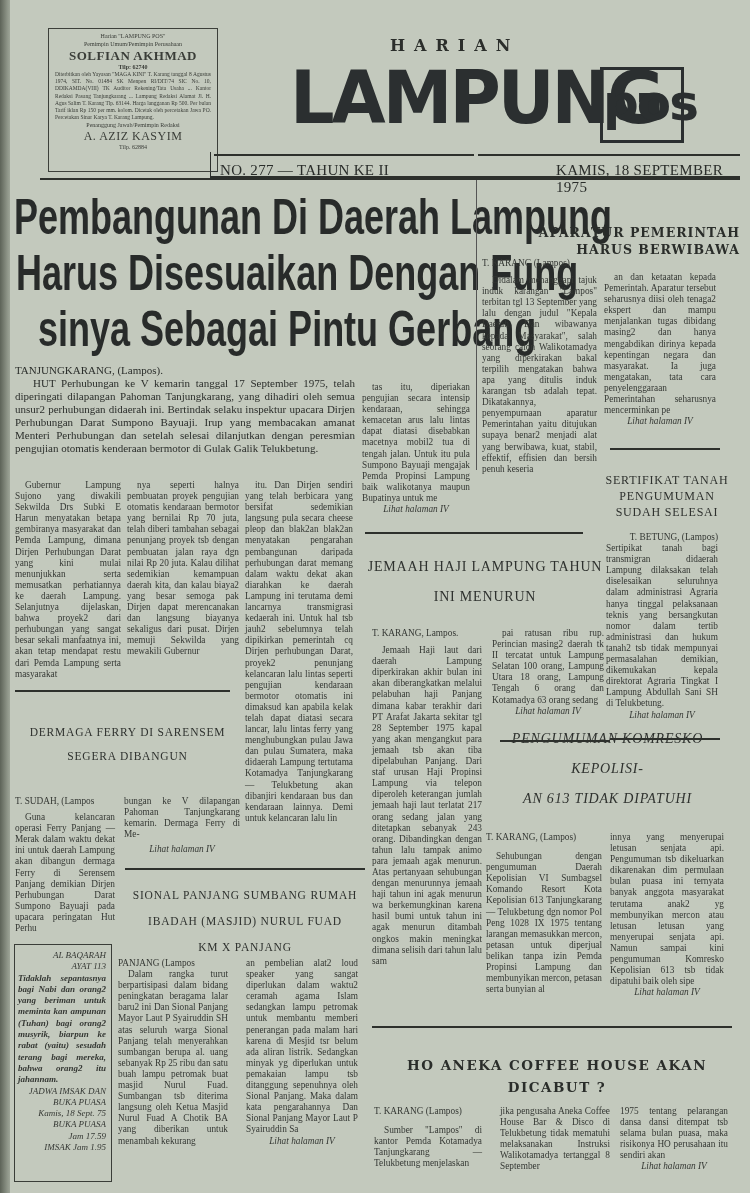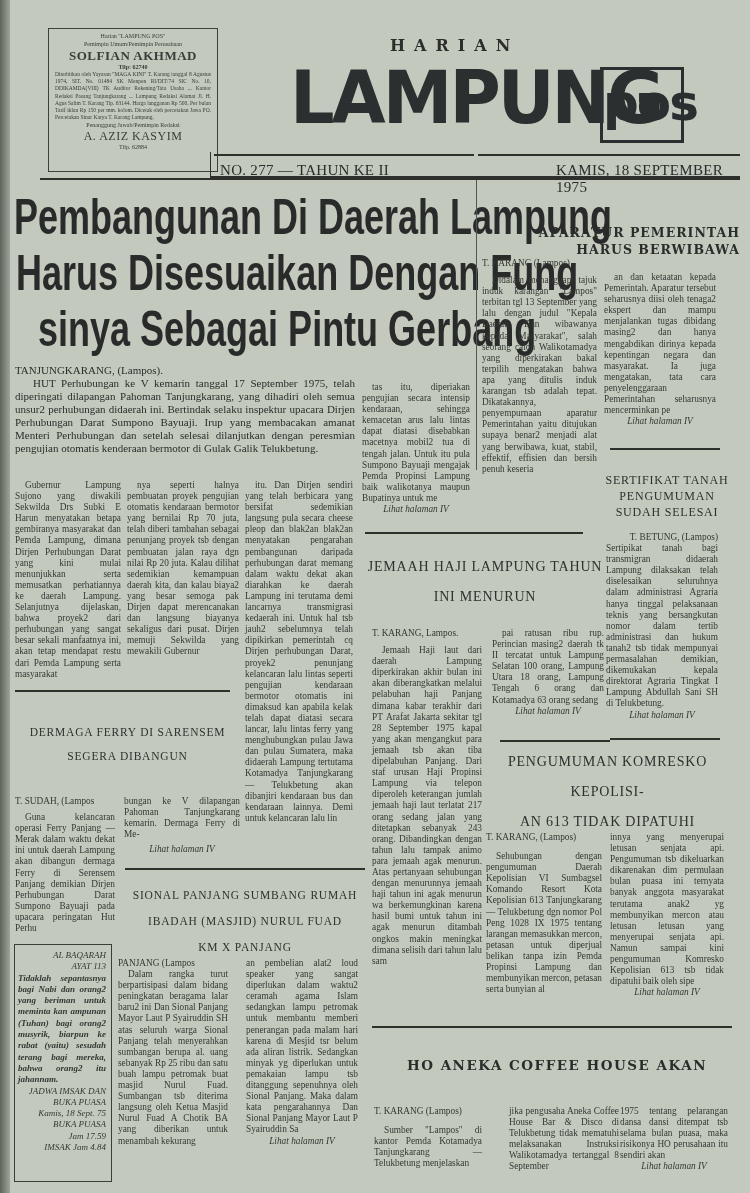--- a/index.html
+++ b/index.html
@@ -115,21 +115,21 @@
   <div class="col" style="left:362px;top:628px;width:110px;">
     <p class="dl">T. KARANG, Lampos.</p>
     <p style="margin-top:6px">Jemaah Haji laut dari daerah Lampung diperkirakan akhir bulan ini akan diberangkatkan melalui pelabuhan haji Panjang dimana kabar terakhir dari PT Arafat Jakarta sekitar tgl 28 September 1975 kapal yang akan mengangkut para jemaah tsb akan tiba dipelabuhan Panjang. Dari staf urusan Haji Propinsi Lampung via telepon diperoleh keterangan jumlah jemaah haji laut terlatat 217 orang sedang jalan yang ditetapkan sebanyak 243 orang. Dibandingkan dengan tahun lalu tampak animo para jemaah agak menurun. Atas pertanyaan sehubungan dengan menurunnya jemaah haji tahun ini agak menurun wa berkemungkinan karena hasil bumi untuk tahun ini agak menurun ditambah ongkos makin meningkat dimana selisih dari tahun lalu sam</p>
   </div>
   <div class="col" style="left:482px;top:628px;width:112px;">
     <p>pai ratusan ribu rup. Perincian masing2 daerah tk II tercatat untuk Lampung Selatan 100 orang, Lampung Utara 18 orang, Lampung Tengah 6 orang dan Kotamadya 63 orang sedang</p>
     <p class="see">Lihat halaman IV</p>
   </div>
   <div class="rule" style="left:490px;top:740px;width:110px;height:1.5px;"></div>
 
-  <div class="sub-head" style="left:470px;top:747px;width:255px;">
+  <div class="sub-head" style="left:470px;top:724px;width:255px;font-style:italic;">
     <div>PENGUMUMAN KOMRESKO KEPOLISI-</div>
     <div>AN 613 TIDAK DIPATUHI</div>
   </div>
   <div class="col" style="left:476px;top:832px;width:116px;">
     <p class="dl">T. KARANG, (Lampos)</p>
     <p style="margin-top:8px">Sehubungan dengan pengumuman Daerah Kepolisian VI Sumbagsel Komando Resort Kota Kepolisian 613 Tanjungkarang — Telukbetung dgn nomor Pol Peng 1028 IX 1975 tentang larangan memasukkan mercon, petasan untuk diperjual belikan tanpa izin Pemda Propinsi Lampung dan membunyikan mercon, petasan serta bunyian al</p>
   </div>
   <div class="col" style="left:600px;top:832px;width:114px;">
     <p style="text-indent:0">innya yang menyerupai letusan senjata api. Pengumuman tsb dikeluarkan dikarenakan dim permulaan bulan puasa ini ternyata banyak anggota masyarakat terutama anak2 yg membunyikan mercon atau letusan letusan yang menyerupai senjata api. Namun sampai kini pengumuman Komresko Kepolisian 613 tsb tidak dipatuhi baik oleh sipe</p>
     <p class="see">Lihat halaman IV</p>
@@ -151,46 +151,47 @@
 
   <div class="box" style="left:4px;top:944px;width:96px;height:236px;"></div>
   <div class="col ital" style="left:8px;top:950px;width:88px;font-size:9px;line-height:11.3px;">
     <p class="dl tc">AL BAQARAH</p>
     <p class="dl tc">AYAT 113</p>
     <p class="dl" style="font-weight:bold">Tidaklah sepantasnya bagi Nabi dan orang2 yang beriman untuk meminta kan ampunan (Tuhan) bagi orang2 musyrik, biarpun ke rabat (yaitu) sesudah terang bagi mereka, bahwa orang2 itu jahannam.</p>
     <p class="dl tc">JADWA IMSAK DAN BUKA PUASA</p>
     <p class="dl tc">Kamis, 18 Sept. 75</p>
     <p class="dl tc">BUKA PUASA</p>
     <p class="dl tc">Jam 17.59</p>
-    <p class="dl tc">IMSAK Jam 4.84</p>
+    <p class="dl tc">IMSAK Jam 1.95</p>
   </div>
 
   <div class="rule" style="left:115px;top:868px;width:240px;height:1.5px;"></div>
   <div class="sub-head" style="left:110px;top:882px;width:250px;line-height:26px;font-size:11.5px;">
     <div>SIONAL PANJANG SUMBANG RUMAH</div>
     <div>IBADAH (MASJID) NURUL FUAD</div>
     <div>KM X PANJANG</div>
   </div>
   <div class="col" style="left:108px;top:958px;width:110px;">
     <p class="dl">PANJANG (Lampos</p>
     <p>Dalam rangka turut berpartisipasi dalam bidang peningkatan beragama lalar baru2 ini Dan Sional Panjang Mayor Laut P Syairuddin SH atas seluruh warga Sional Panjang telah menyerahkan sumbangan berupa al. uang sebanyak Rp 25 ribu dan satu buah lampu petromak buat masjid Nurul Fuad. Sumbangan tsb diterima langsung oleh Ketua Masjid Nurul Fuad A Chotik BA yang diberikan untuk menambah kekurang</p>
   </div>
   <div class="col" style="left:236px;top:958px;width:112px;">
     <p style="text-indent:0">an pembelian alat2 loud speaker yang sangat diperlukan dalam waktu2 ceramah agama Islam sedangkan lampu petromak untuk membantu memberi penerangan pada malam hari karena di Mesjid tsr belum ada aliran listrik. Sedangkan minyak yg diperlukan untuk pemakaian lampu tsb ditanggung sepenuhnya oleh Sional Panjang. Maka dalam kata pengarahannya Dan Sional Panjang Mayor Laut P Syairuddin Sa</p>
     <p class="see">Lihat halaman IV</p>
   </div>
 
   <div class="sub-head-bold" style="left:372px;top:1054px;width:350px;line-height:22px;font-size:13.5px;letter-spacing:1.5px;">
     <div>HO ANEKA COFFEE HOUSE AKAN</div>
+    <div>DICABUT ?</div>
   </div>
   <div class="col" style="left:364px;top:1106px;width:108px;">
     <p class="dl">T. KARANG (Lampos)</p>
     <p style="margin-top:8px">Sumber "Lampos" di kantor Pemda Kotamadya Tanjungkarang — Telukbetung menjelaskan</p>
   </div>
-  <div class="col" style="left:490px;top:1106px;width:110px;margin-left:9px;">
+  <div class="col" style="left:490px;top:1106px;width:110px;">
     <p style="text-indent:0">jika pengusaha Aneka Coffee House Bar &amp; Disco di Telukbetung tidak mematuhi melaksanakan Instruksi Walikotamadya tertanggal 8 September</p>
   </div>
   <div class="col" style="left:610px;top:1106px;width:108px;">
     <p style="text-indent:0">1975 tentang pelarangan dansa dansi ditempat tsb selama bulan puasa, maka risikonya HO perusahaan itu sendiri akan</p>
     <p class="see">Lihat halaman IV</p>
   </div>
 
   <div class="rule" style="left:466px;top:180px;width:1px;height:290px;background:#555;"></div>
   <div class="rule" style="left:105px;top:944px;width:0;height:0;"></div>
 </div>

